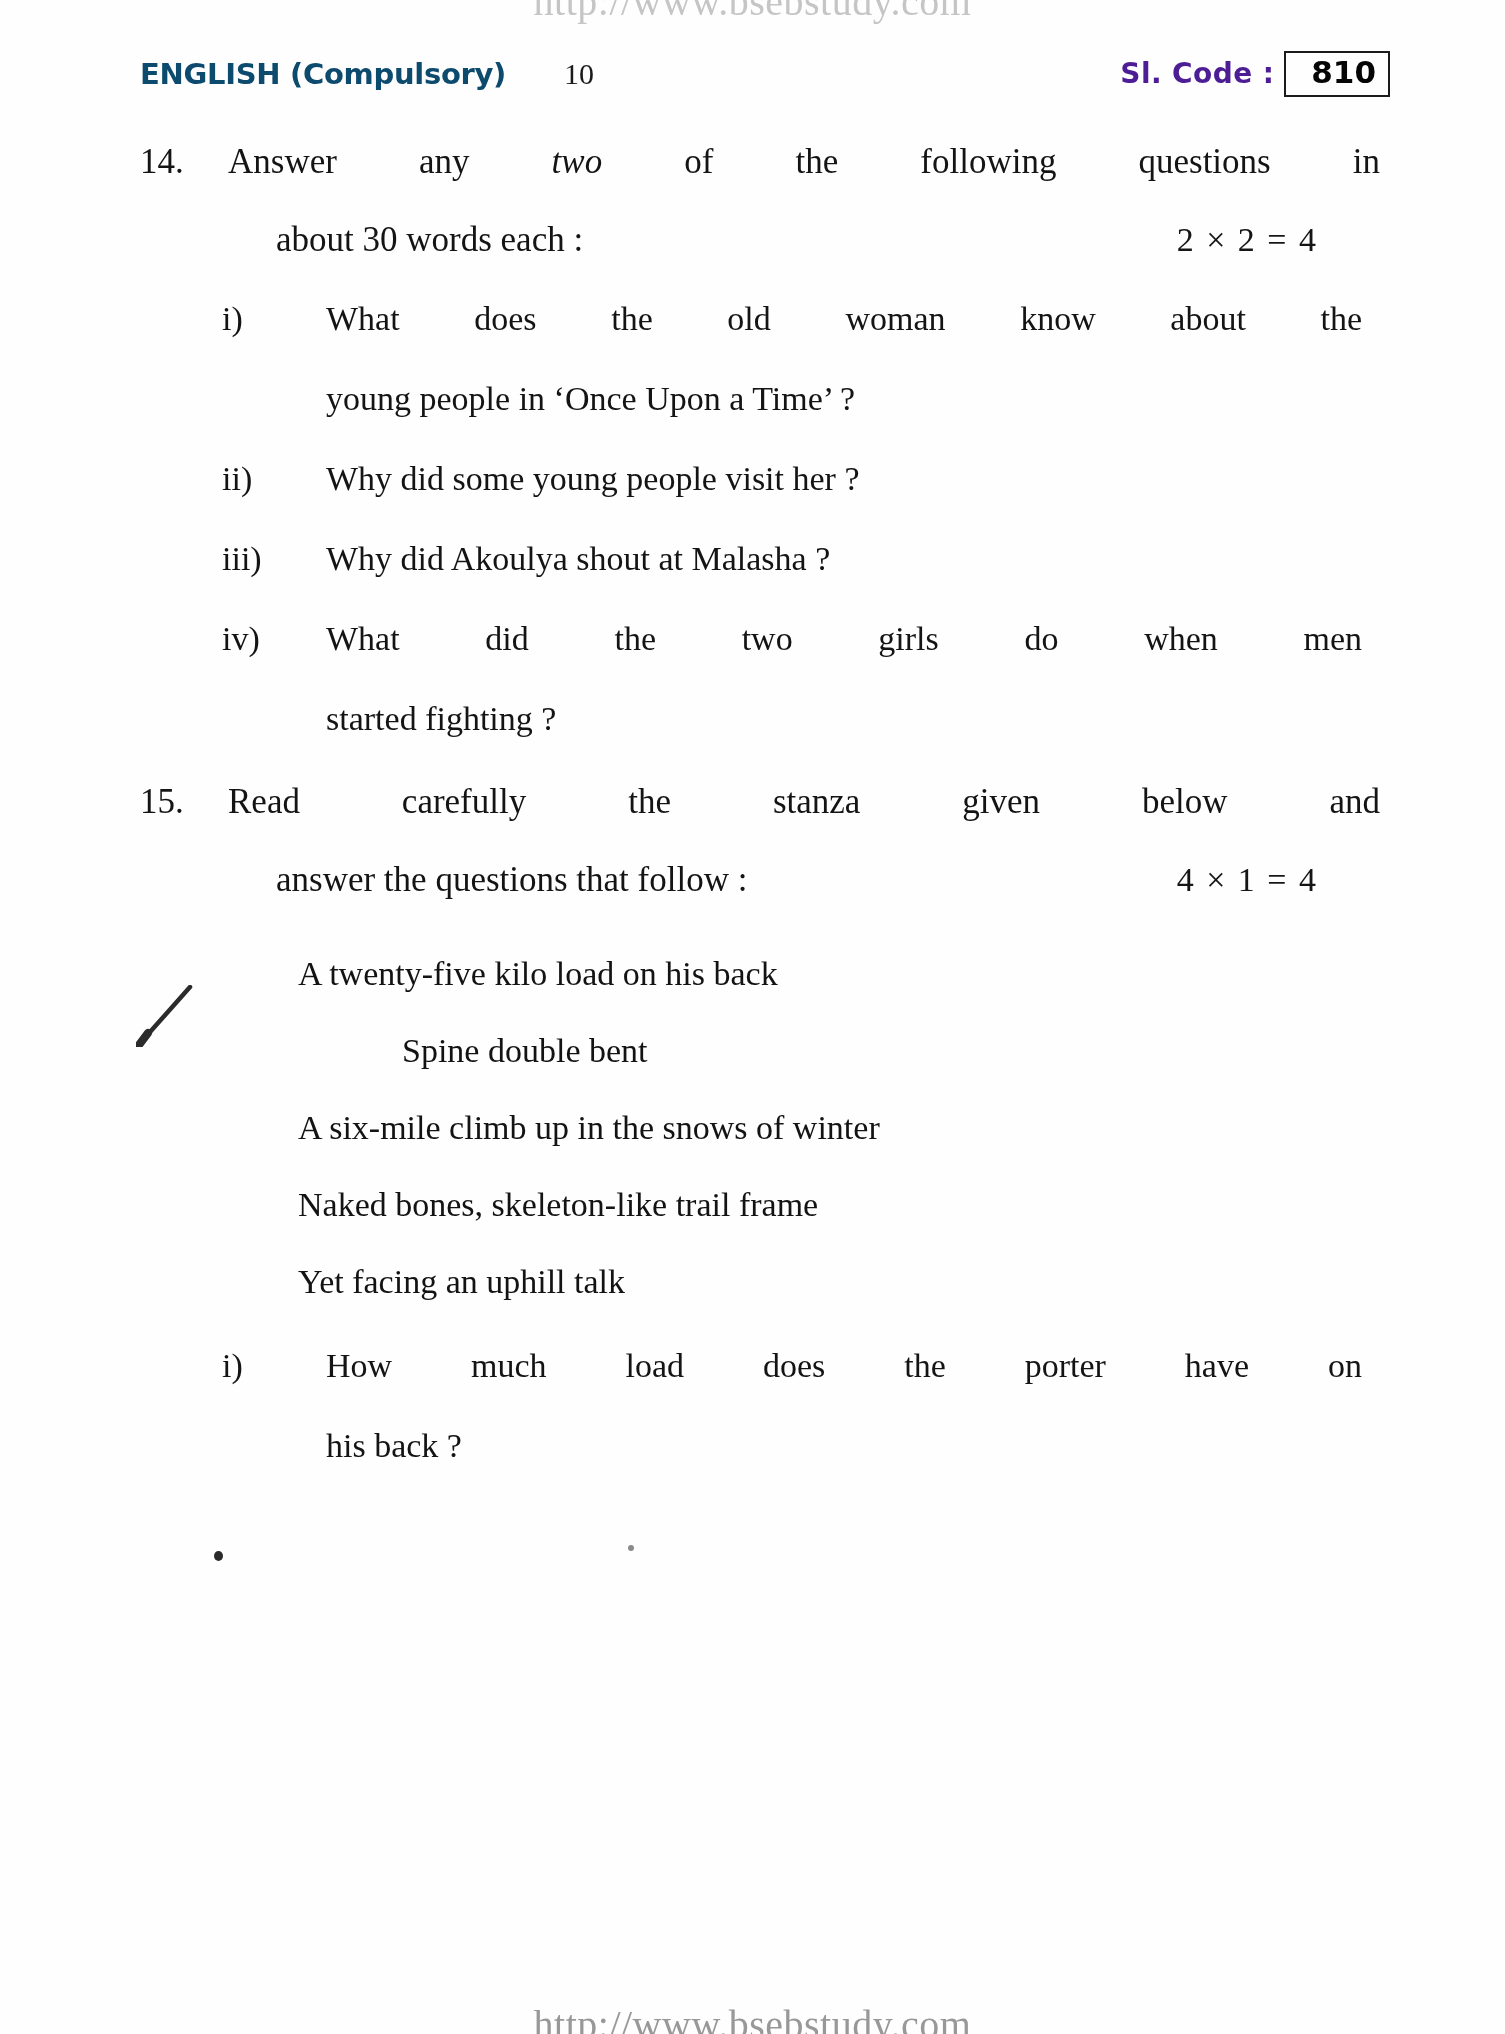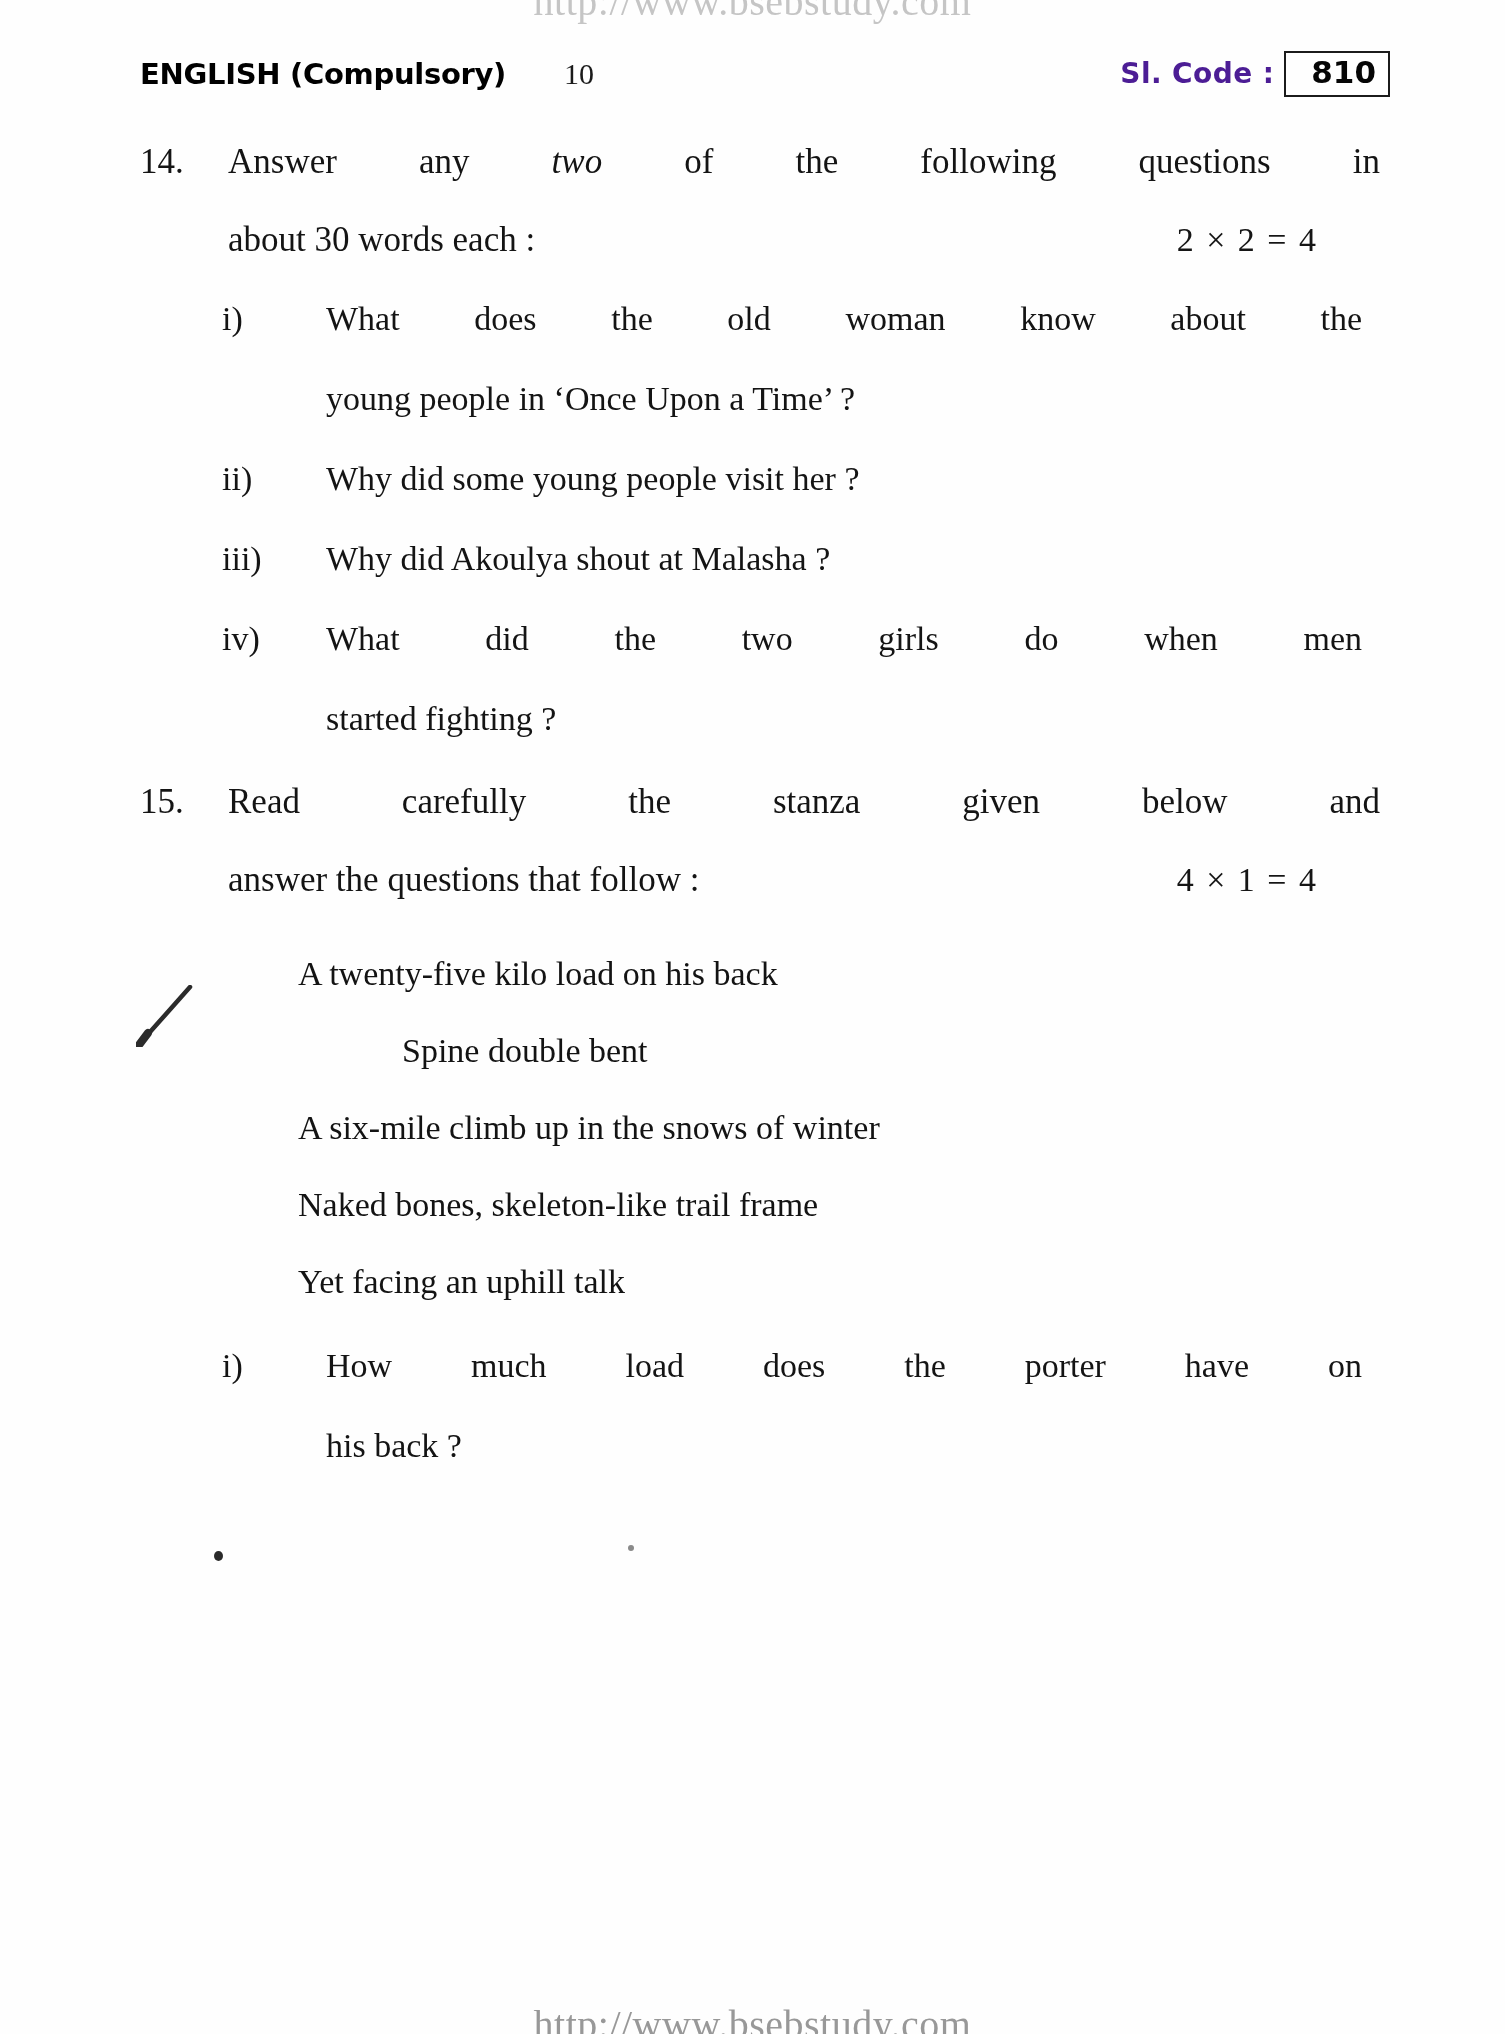--- a/index.html
+++ b/index.html
@@ -59,21 +59,21 @@
     right: 115px;
     height: 56px;
     display: flex;
     align-items: center;
   }
   .subject-title {
     font-family: "DejaVu Sans", sans-serif;
     font-weight: bold;
     font-size: 29px;
     letter-spacing: -0.3px;
-    color: #000000;
+    color: #0c4a6e;
     white-space: nowrap;
   }
   .page-number {
     font-family: "Liberation Serif", serif;
     font-size: 30px;
     margin-left: 58px;
     color: #1a1a1a;
   }
   .slcode-wrap {
     margin-left: auto;
@@ -131,20 +131,21 @@
     text-align: justify;
     text-align-last: justify;
     white-space: normal;
   }
   .line-left {
     text-align: left;
   }
   .line-with-marks {
     display: flex;
     align-items: center;
+    margin-left: 48px;
   }
   .line-with-marks .ltext { flex: 0 0 auto; }
   .marks {
     margin-left: auto;
     font-size: 34px;
     letter-spacing: 2px;
     white-space: nowrap;
     color: #151515;
     padding-right: 62px;
   }

